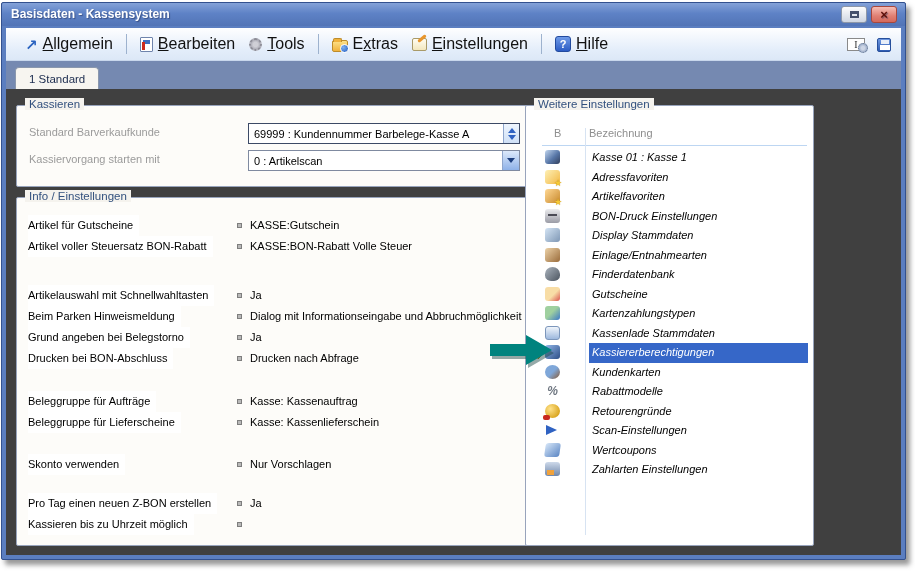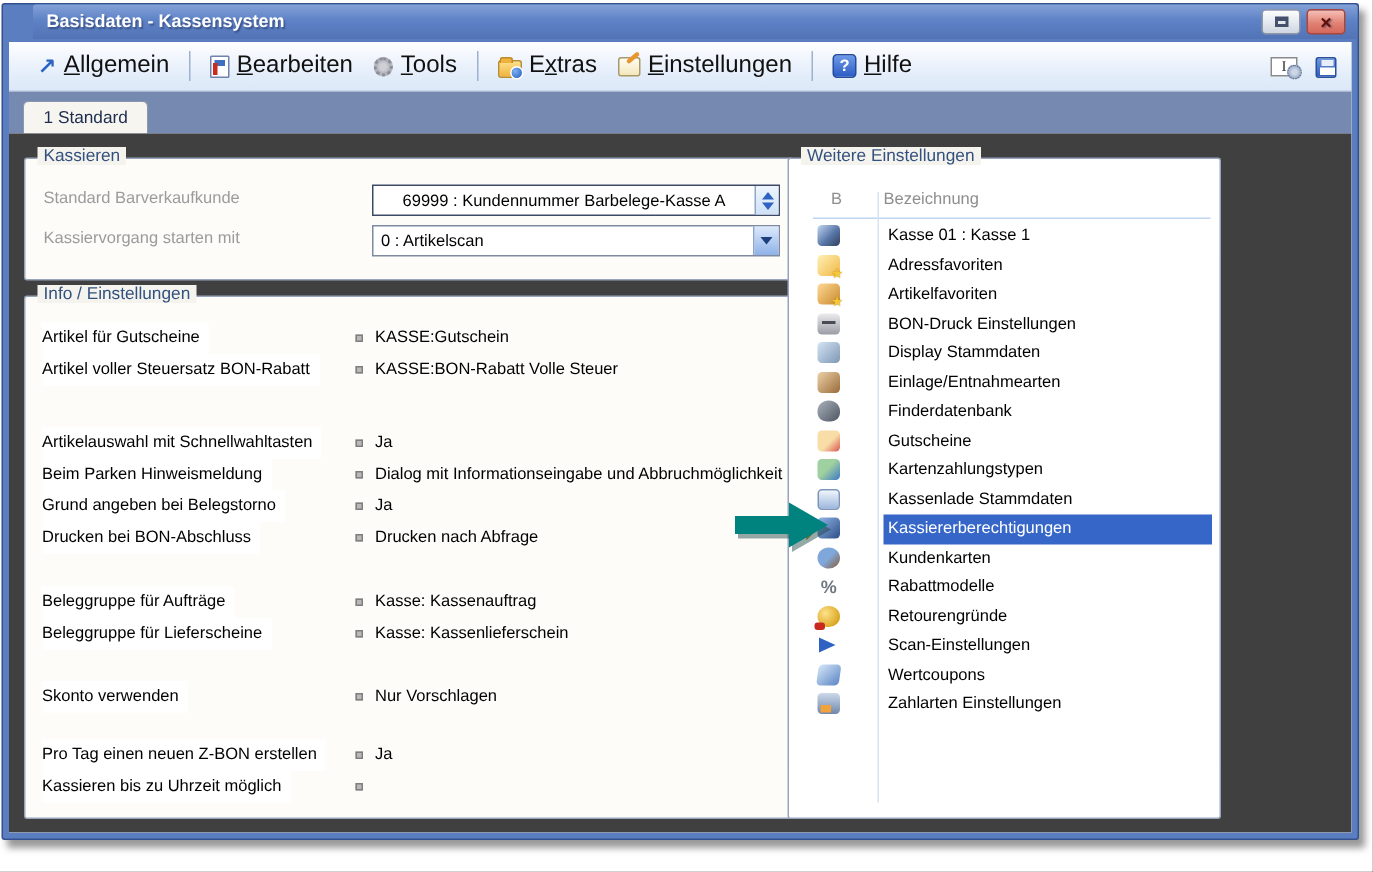--- a/index.html
+++ b/index.html
@@ -1,17 +1,17 @@
 <!DOCTYPE html>
 <html><head>
 <meta charset="utf-8">
 <style>
   * { margin:0; padding:0; box-sizing:border-box; }
   html,body { width:915px; height:581px; background:#ffffff; font-family:"Liberation Sans","DejaVu Sans",sans-serif; font-size:11px; color:#000; }
-  .window { position:absolute; left:1px; top:2px; width:905px; height:558px; background:#5B7EC0; border:1px solid #33518F; border-radius:2px; box-shadow:4px 5px 5px rgba(70,70,70,.55);padding-left:20px; }
+  .window { position:absolute; left:1px; top:2px; width:905px; height:558px; background:#5B7EC0; border:1px solid #33518F; border-radius:2px; box-shadow:4px 5px 5px rgba(70,70,70,.55); }
 
   
   .titlebar { position:relative; height:23px; background:linear-gradient(#84A2D8,#5E82C6 45%,#5274B6); color:#fff; font-weight:bold; font-size:12px; line-height:23px; padding-left:9px; text-shadow:1px 1px 1px rgba(30,40,80,.5); border-radius:2px 2px 0 0; }
   .tb-btns { position:absolute; right:8px; top:3px; display:flex; gap:4px; }
   .btn-min, .btn-close { width:26px; height:17px; border-radius:3px; display:flex; align-items:center; justify-content:center; cursor:default; }
   .btn-min { background:linear-gradient(#fdfdfd,#cfd6e2); border:1px solid #8d97a8; }
   .btn-min .glyph { width:9px; height:7px; border:2px solid #44506b; border-top-width:3px; }
   .btn-close { background:linear-gradient(#f6beb5,#e07f72 60%,#d4695c); border:1px solid #a8473c; color:#5d0f08; font-weight:bold; font-size:13px; line-height:13px; }
 
   
@@ -51,42 +51,42 @@
   .group { position:absolute; border:1px solid #98A4BC; border-radius:2px; background:#FDFCF9; }
   .group > .gtitle { position:absolute; top:-8px; left:8px; background:#F5F3EE; padding:0 4px; color:#33517E; font-size:11.5px; }
   .g-kassieren { left:10px; top:16px; width:513px; height:82px; }
   .g-info { left:10px; top:108px; width:617px; height:349px; }
   .g-weitere { left:519px; top:16px; width:289px; height:441px; background:#fff; }
 
   
   .f-label { position:absolute; left:12px; color:#9b9b9b; }
   .field { position:absolute; height:21px; background:#fff; border:1px solid #3c4a66; display:flex; align-items:center; }
   .field .val { flex:1; padding:0 5px; white-space:nowrap; overflow:hidden; }
-  .val-right { text-align:center; }
+  .val-right { text-align:left; }
   .spin { width:16px; height:100%; border-left:1px solid #8fa6cc; background:linear-gradient(#eef5fe,#cfe0f6); display:flex; flex-direction:column; align-items:center; justify-content:center; gap:2px; }
   .spin i { width:0; height:0; border-left:4px solid transparent; border-right:4px solid transparent; }
   .spin .up { border-bottom:5px solid #2f62c2; }
   .spin .dn { border-top:5px solid #2f62c2; }
   .drop { width:17px; height:100%; border-left:1px solid #8fa6cc; background:linear-gradient(#dce9fb,#8fb2e8); display:flex; align-items:center; justify-content:center; }
   .drop i { width:0; height:0; border-left:4px solid transparent; border-right:4px solid transparent; border-top:5px solid #1d3f7e; }
 
   
   .inforows { position:absolute; left:0; right:0; top:17px; }
   .irow { position:relative; height:21px; line-height:21px; }
   .irow .ilbl { position:absolute; left:11px; background:#FFFFFF; padding-right:6px; color:#000; white-space:nowrap; }
   .irow .ibul { position:absolute; left:220px; top:8px; width:5px; height:5px; background:#b9b9b9; border:1px solid #7e7e7e; }
   .irow .ival { position:absolute; left:233px; white-space:nowrap; }
 
   
   .lhead { position:absolute; top:21px; left:0; right:0; height:18px; color:#8e8e8e; }
   .lhead .hB { position:absolute; left:28px; }
   .lhead .hBez { position:absolute; left:63px; }
   .lhead-line { position:absolute; top:39px; left:16px; right:6px; height:1px; background:#BDD6F2; }
   .col-sep { position:absolute; left:59px; top:22px; bottom:10px; width:1px; background:#D7E3F2; }
-  .lrows { position:absolute; left:0; right:2px; top:42px; }
+  .lrows { position:absolute; left:0; right:2px; top:42px;font-style:italic; }
   .lrow { position:relative; height:19.5px; cursor:default; }
   .lrow .licon { position:absolute; left:19px; top:2px; }
   .lrow .ltext { position:absolute; left:63px; top:0; right:3px; height:100%; line-height:19.5px; padding-left:3px; white-space:nowrap; }
   .lrow.sel .ltext { background:#3667C8; color:#fff; }
   .sel-arrow { position:absolute; left:6px; top:4px; }
 
   
   .ic { width:15px; height:14px; border-radius:3px; display:inline-block; position:relative; }
   .ic-kasse { background:linear-gradient(135deg,#c2d6ee,#5877a8 55%,#323f5c); }
   .ic-adressfavoriten { background:linear-gradient(135deg,#fef0b6,#f2b844); }

